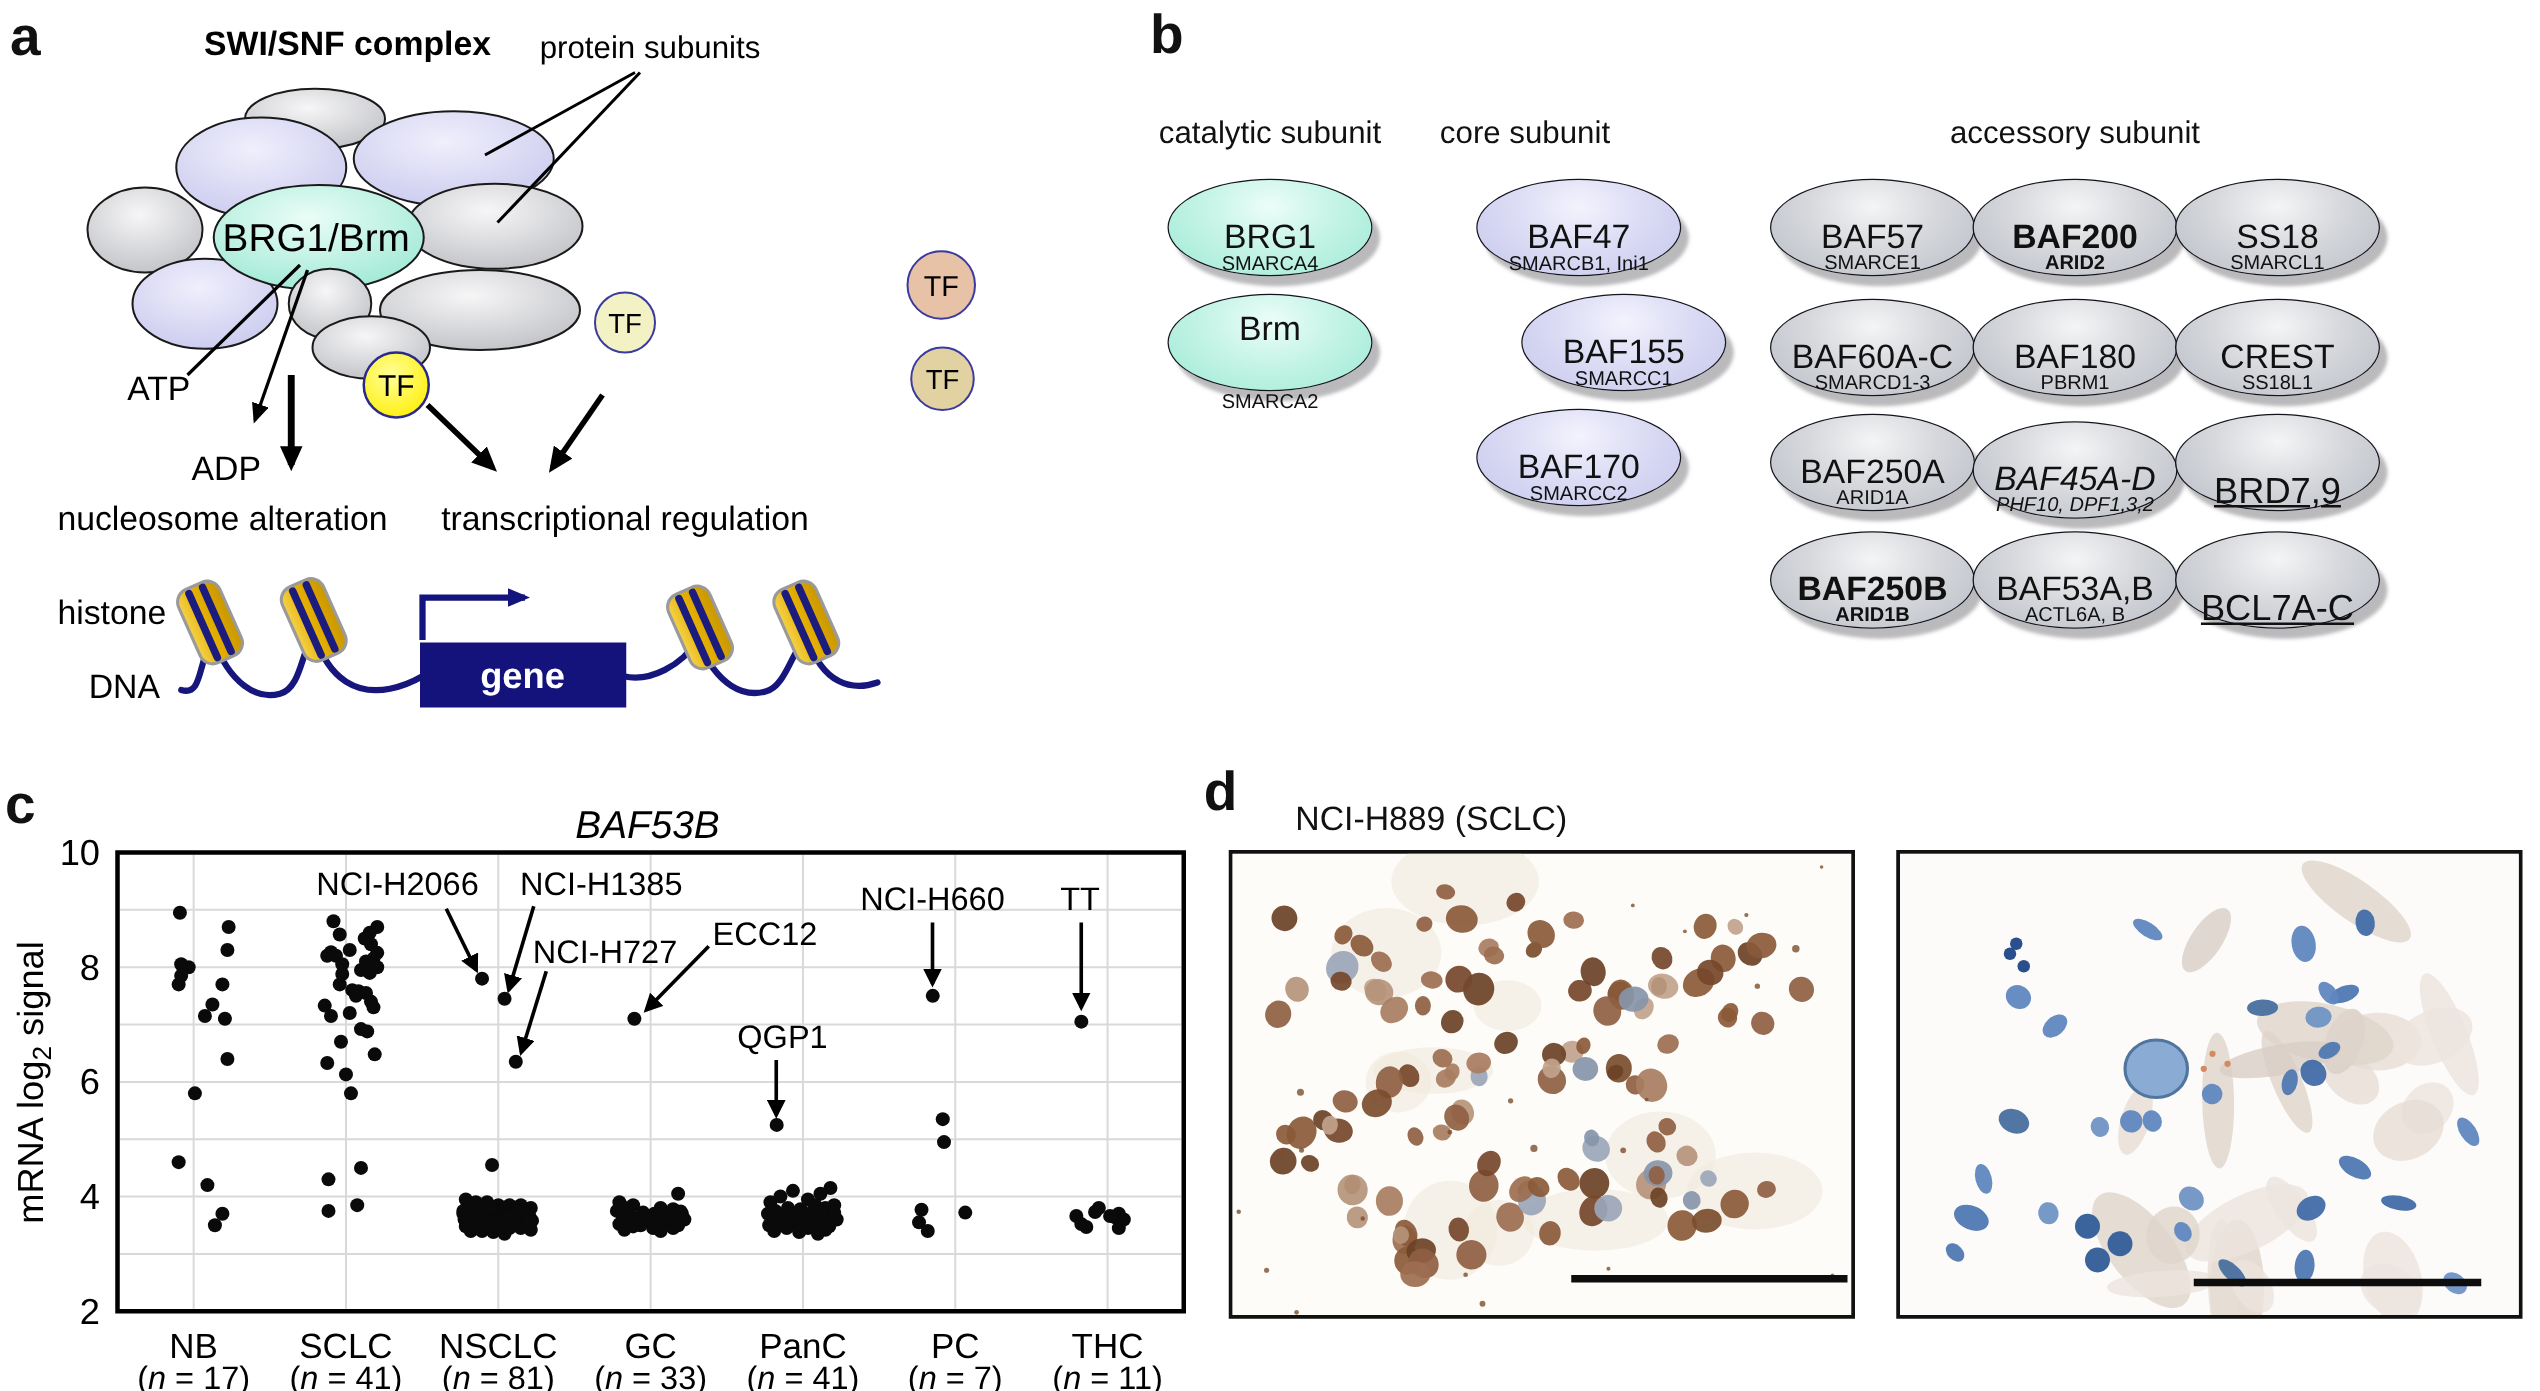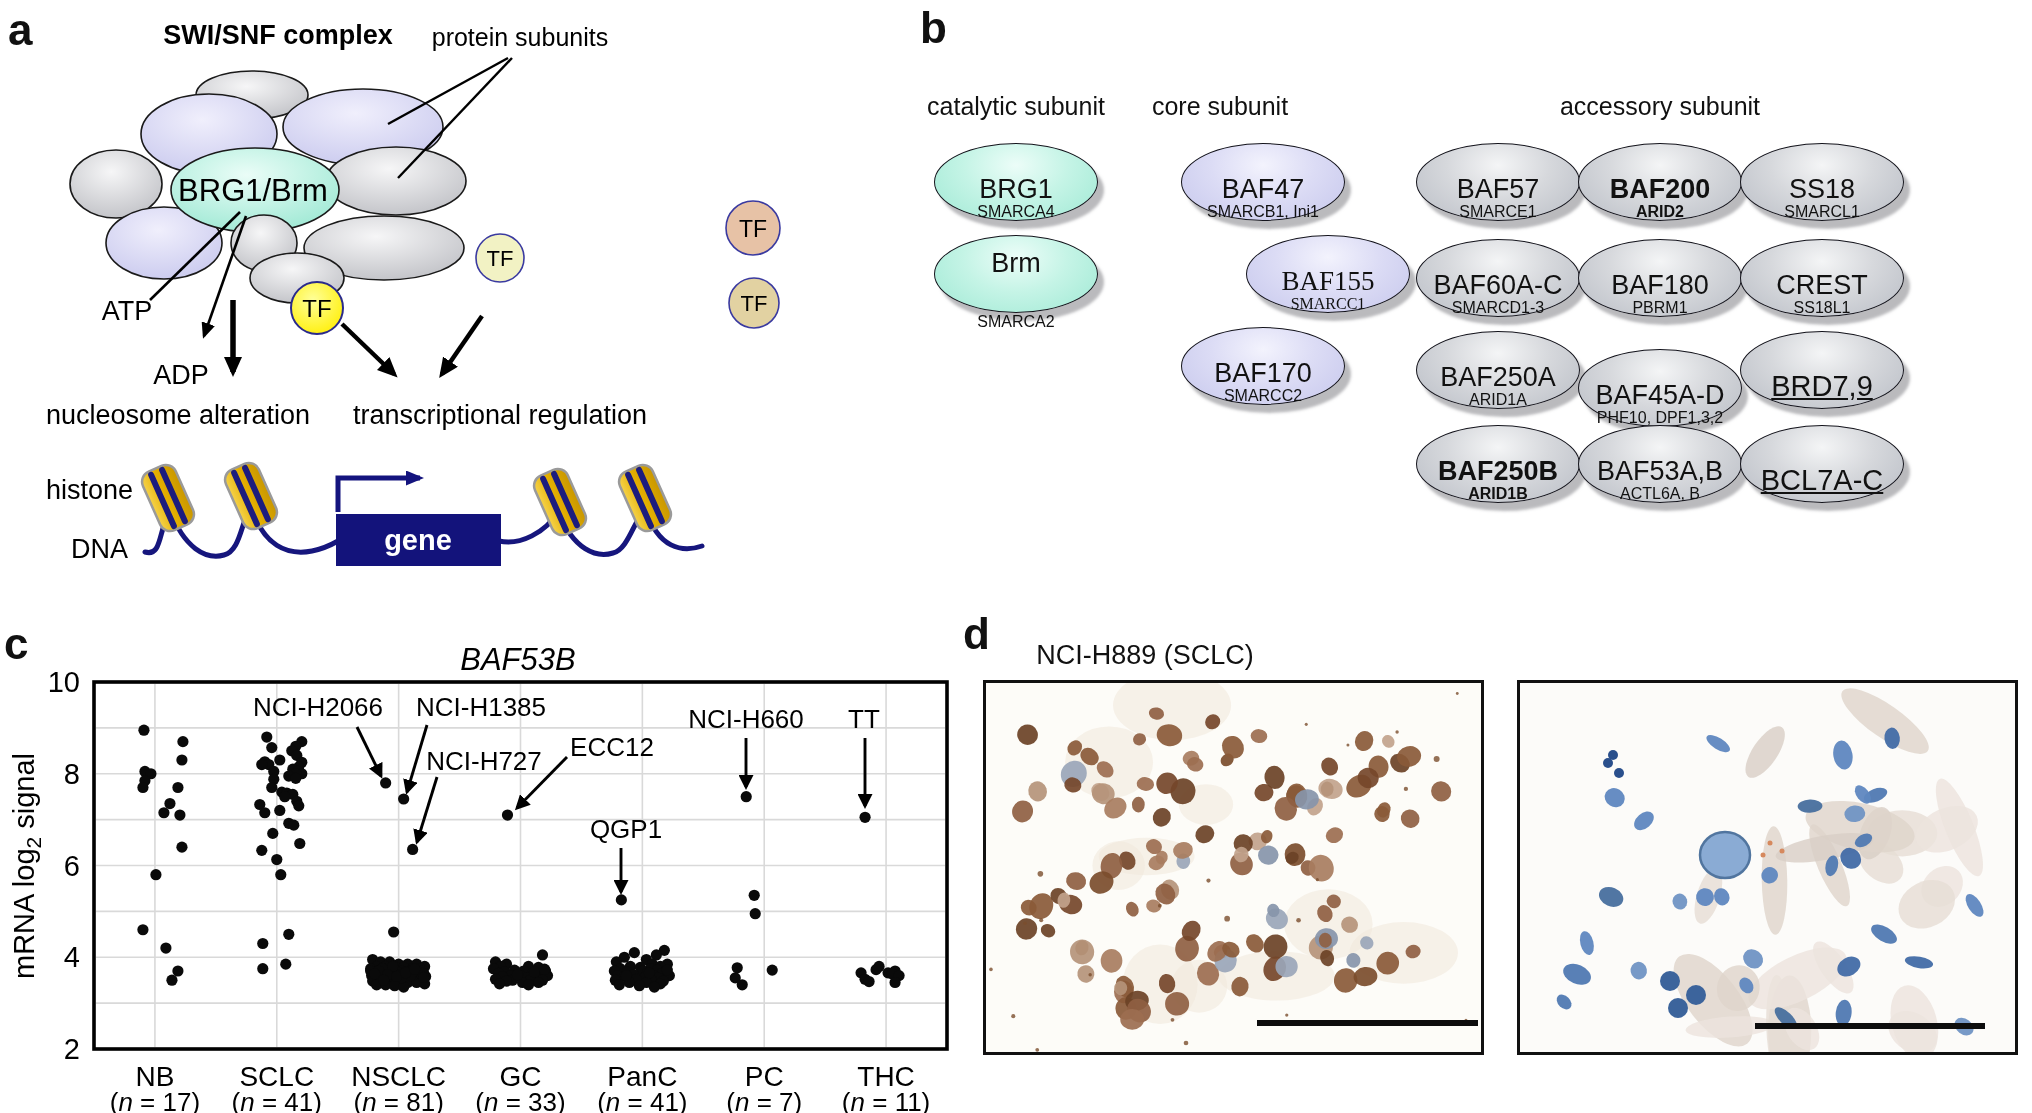--- a/index.html
+++ b/index.html
@@ -10,21 +10,21 @@
   
   .b-header{position:absolute;transform:translateX(-50%);font-size:25px;white-space:nowrap;}
   .oval{position:absolute;width:164px;height:78px;border:1.6px solid #14141c;border-radius:50%;
         display:flex;flex-direction:column;align-items:center;justify-content:center;
         box-shadow:6px 8px 3px rgba(130,130,135,0.55);box-sizing:border-box;line-height:1.05;}
   .oval .main{font-size:27px;white-space:nowrap;margin-top:32px;}
   .oval .main.big{font-size:29px;text-decoration:underline;}
   .oval .sub{font-size:16px;white-space:nowrap;}
   .oval.catalytic{background:radial-gradient(ellipse at 50% 28%, #ecfdf8 0%, #c5f4e6 45%, #9fe9d4 100%);}
   .oval.core{background:radial-gradient(ellipse at 50% 28%, #f3f3fd 0%, #dcdcf5 45%, #c6c7ec 100%);}
-  .oval.accessory{background:radial-gradient(ellipse at 50% 28%, #f4f5f6 0%, #d6d8dc 45%, #b9bdc5 100%);}
+  .oval.accessory{background:radial-gradient(ellipse at 50% 28%, #f4f5f6 0%, #d6d8dc 45%, #b9bdc5 100%);justify-content:flex-end;}
   
   .fig-title{position:absolute;transform:translateX(-50%);font-size:27px;white-space:nowrap;}
   .hist{position:absolute;border:3px solid #111;box-sizing:content-box;background:#fdfcf9;}
   .scalebar{position:absolute;background:#0d0d0d;}
 </style>
 </head>
 <body>
 
 <div id="canvas">
 
@@ -149,21 +149,21 @@
           <div class="sub">SMARCA4</div>
         </div>
         <div class="oval catalytic" style="left: 934px; top: 235px; gap: 36px;">
           <div class="main">Brm</div>
           <div class="sub">SMARCA2</div>
         </div>
         <div class="oval core" style="left: 1181px; top: 143px;">
           <div class="main">BAF47</div>
           <div class="sub">SMARCB1, Ini1</div>
         </div>
-        <div class="oval core" style="left: 1246px; top: 235px; font-family: Liberation Serif, serif;">
+        <div class="oval core" style="left: 1217px; top: 235px;">
           <div class="main">BAF155</div>
           <div class="sub">SMARCC1</div>
         </div>
         <div class="oval core" style="left: 1181px; top: 327px;">
           <div class="main">BAF170</div>
           <div class="sub">SMARCC2</div>
         </div>
         <div class="oval accessory" style="left: 1416px; top: 143px;">
           <div class="main">BAF57</div>
           <div class="sub">SMARCE1</div>
@@ -181,21 +181,21 @@
           <div class="sub">ARID1B</div>
         </div>
         <div class="oval accessory" style="left: 1578px; top: 143px; font-weight: bold;">
           <div class="main">BAF200</div>
           <div class="sub">ARID2</div>
         </div>
         <div class="oval accessory" style="left: 1578px; top: 239px;">
           <div class="main">BAF180</div>
           <div class="sub">PBRM1</div>
         </div>
-        <div class="oval accessory" style="left: 1578px; top: 349px;">
+        <div class="oval accessory" style="left: 1578px; top: 337px; font-style: italic;">
           <div class="main">BAF45A-D</div>
           <div class="sub">PHF10, DPF1,3,2</div>
         </div>
         <div class="oval accessory" style="left: 1578px; top: 425px;">
           <div class="main">BAF53A,B</div>
           <div class="sub">ACTL6A, B</div>
         </div>
         <div class="oval accessory" style="left: 1740px; top: 143px;">
           <div class="main">SS18</div>
           <div class="sub">SMARCL1</div>

